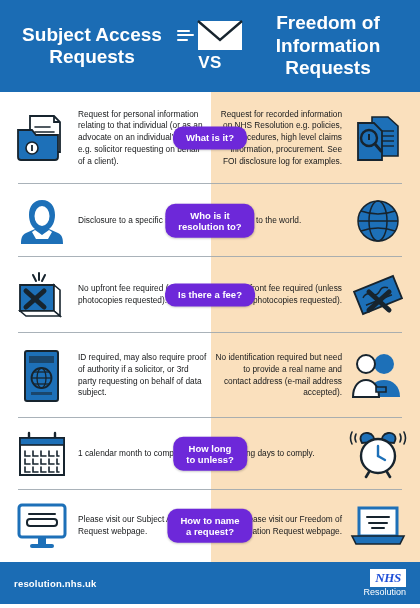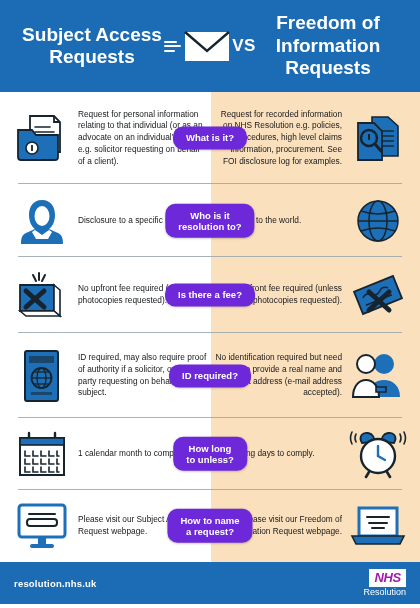--- a/index.html
+++ b/index.html
@@ -16,21 +16,21 @@
     position:relative;height:92px;background:#1b6cb4;
     display:flex;align-items:center;justify-content:space-between;
     padding:0 12px;box-sizing:border-box;
   }
   .head-col{
     width:160px;color:#ffffff;font-weight:bold;font-size:19px;line-height:1.18;
   }
   .head-left{text-align:center;}
   .head-right{text-align:center;}
   .vs-wrap{
-    width:76px;display:flex;flex-direction:row;align-items:center;justify-content:center;
+    width:76px;display:flex;flex-direction:column;align-items:center;justify-content:center;
     gap:2px;
   }
   .env-row{display:flex;align-items:center;gap:3px;}
   .env-lines{display:flex;flex-direction:column;gap:2.5px;}
   .env-lines i{display:block;height:2px;background:#ffffff;border-radius:1px;}
   .env-lines i:nth-child(1){width:13px;}
   .env-lines i:nth-child(2){width:17px;}
   .env-lines i:nth-child(3){width:11px;}
   .vs-text{color:#ffffff;font-weight:bold;font-size:17px;letter-spacing:.5px;}
 
@@ -71,23 +71,23 @@
   }
 
   
   .footer{
     height:42px;background:#1b6cb4;display:flex;align-items:center;
     justify-content:space-between;padding:0 14px;box-sizing:border-box;
   }
   .footer-url{color:#ffffff;font-weight:bold;font-size:9.5px;letter-spacing:.2px;}
   .nhs-logo{display:flex;flex-direction:column;align-items:flex-end;gap:1px;}
   .nhs-mark{
-    background:#ffffff;color:#a21caf;font-weight:bold;font-style:italic;
+    background:#ffffff;color:#1d4ed8;font-weight:bold;font-style:italic;
     font-size:13px;line-height:1;padding:2px 5px 3px;letter-spacing:-.3px;
-    font-family:Liberation Sans, sans-serif;
+    font-family:Liberation Serif, serif;
   }
   .nhs-sub{color:#ffffff;font-size:9px;line-height:1;}
 
   svg{display:block;}
 </style>
 </head>
 <body>
 
 <div class="poster">
 
@@ -256,21 +256,20 @@
           <div class="cell cell-icon">
             <svg width="56" height="50" viewBox="0 0 56 50">
               <circle cx="34" cy="13" r="10" fill="#1d70b8"></circle>
               <path d="M18 46 c0 -11 7 -17 16 -17 c9 0 16 6 16 17z" fill="#1d70b8"></path>
               <circle cx="16" cy="13" r="9" fill="#ffffff" stroke="#17242e" stroke-width="2"></circle>
               <path d="M3 46 c0 -11 6 -17 13 -17 c7 0 13 6 13 17z" fill="#ffffff" stroke="#17242e" stroke-width="2"></path>
               <path d="M26 36 h10 v5 h-10z" fill="#1d70b8" stroke="#17242e" stroke-width="1.6"></path>
             </svg>
           </div>
         </div>
-        <div class="pill">ID required?</div>
         <div class="divider"></div>
       </div>
 
       <div class="row" style="height:72px">
         <div class="side left">
           <div class="cell cell-icon">
             <svg width="56" height="50" viewBox="0 0 56 50">
               <g stroke="#17242e" stroke-width="2.4" stroke-linecap="round">
                 <line x1="15" y1="4" x2="15" y2="12"></line>
                   <line x1="41" y1="4" x2="41" y2="12"></line>

